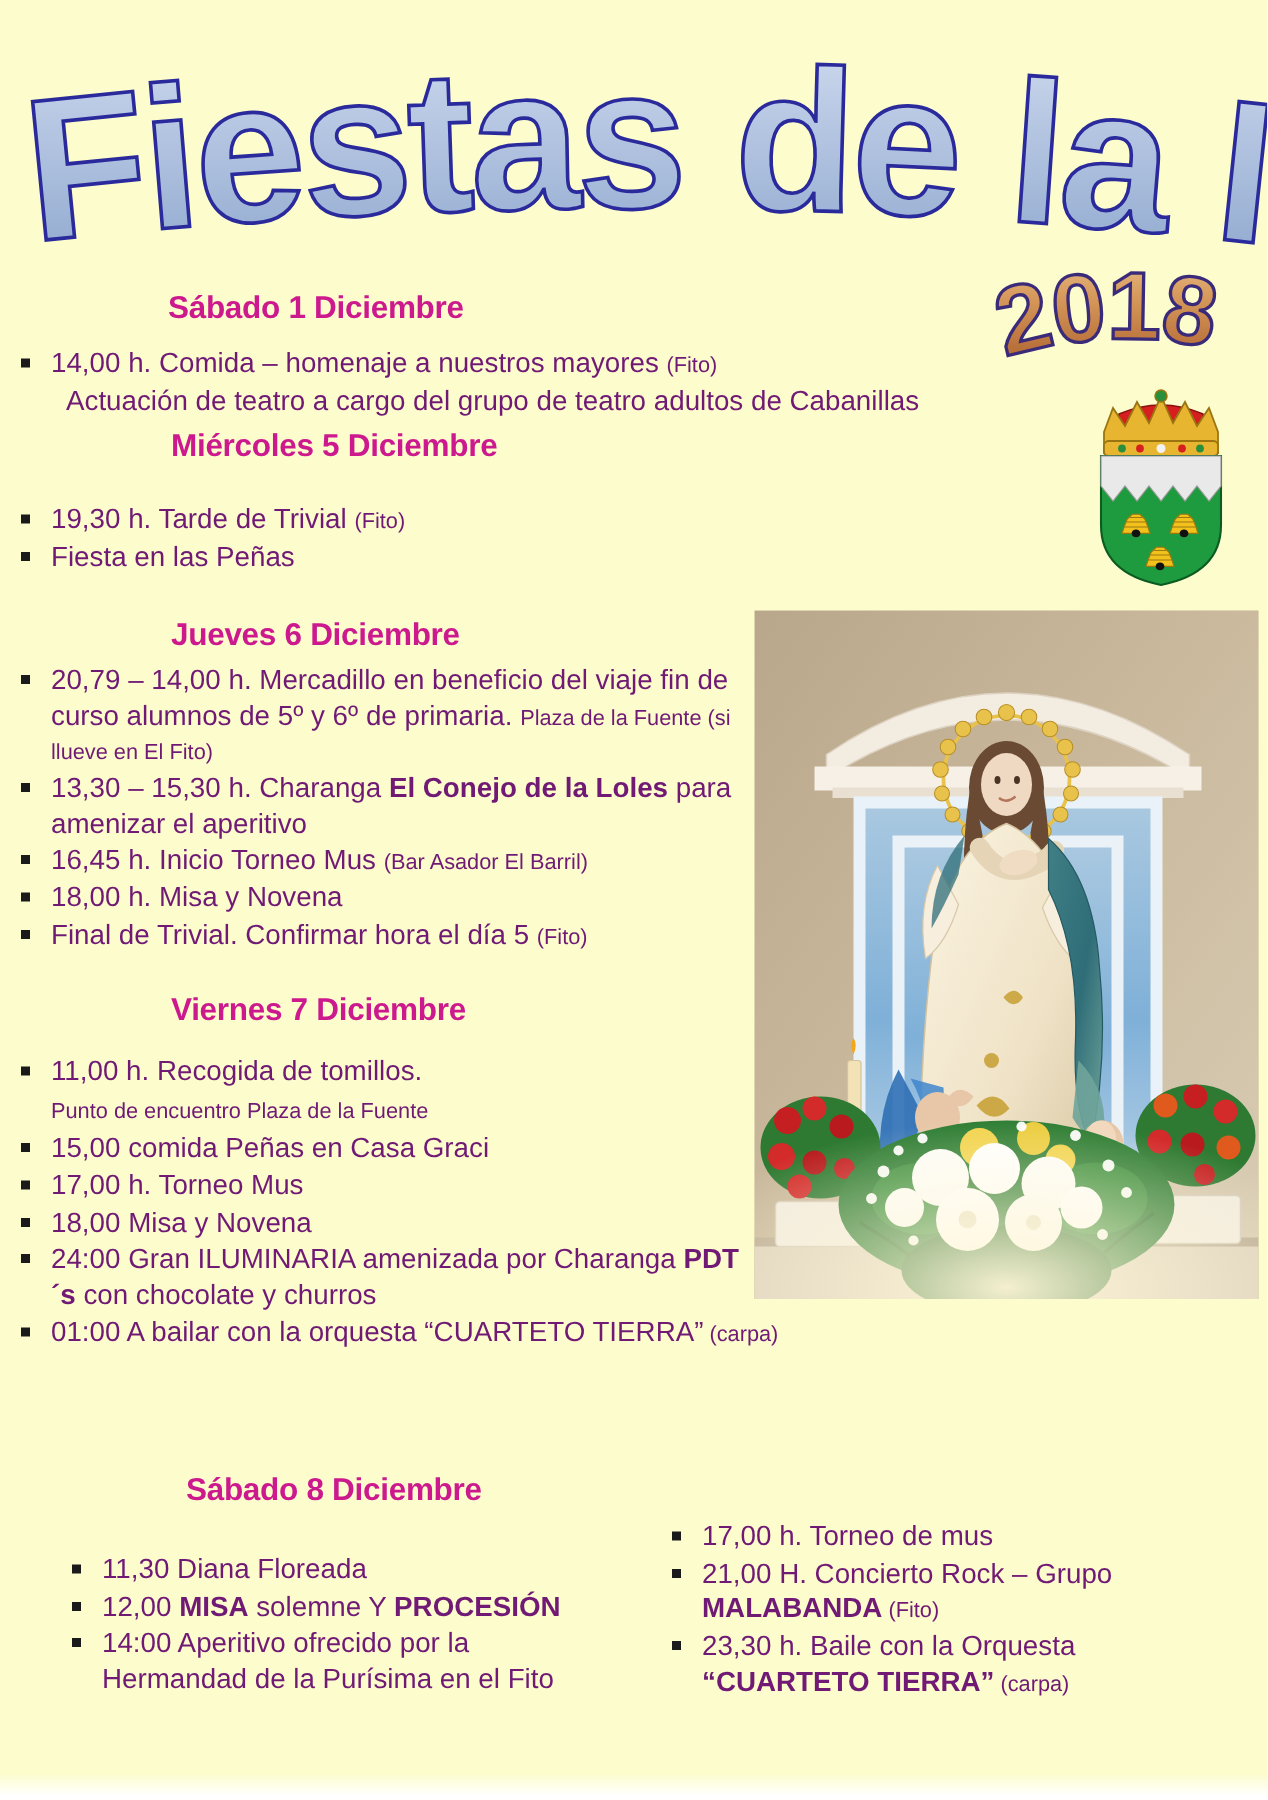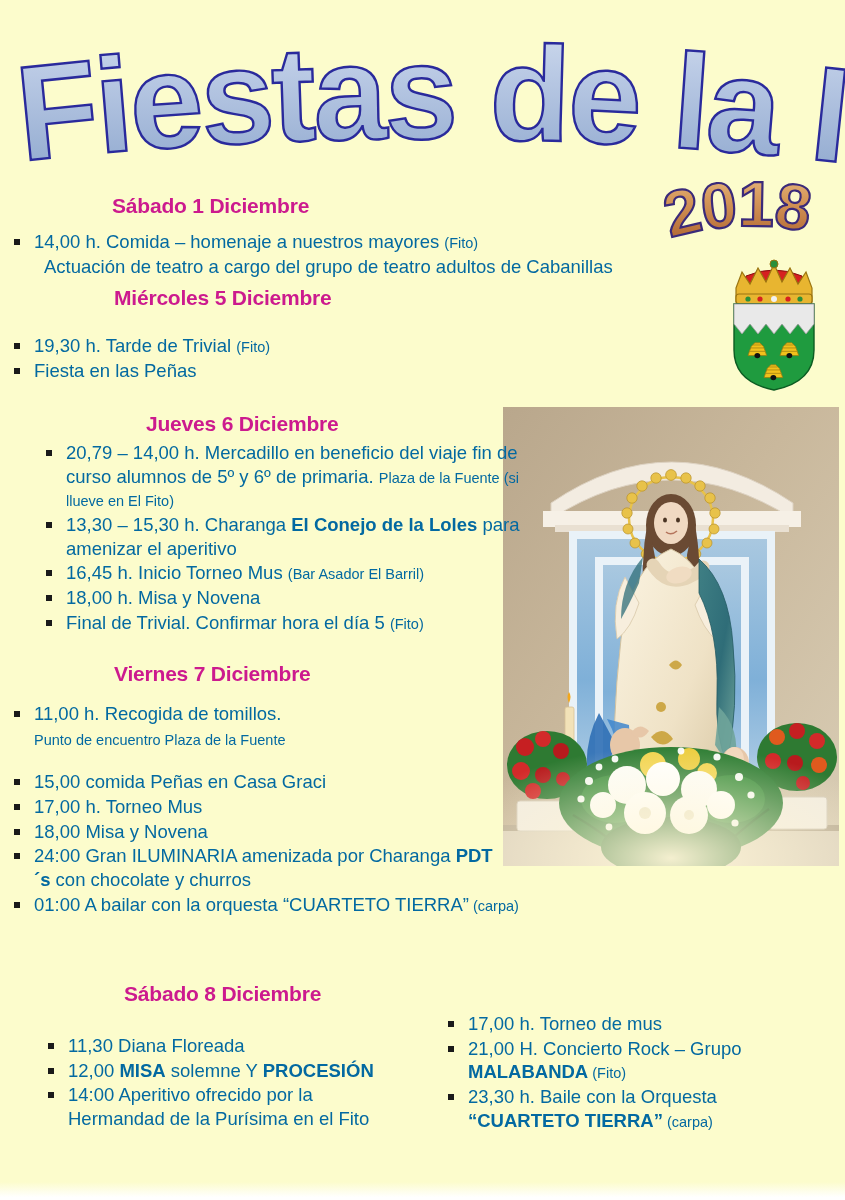--- a/index.html
+++ b/index.html
@@ -81,21 +81,21 @@
 
   ul.items {
     list-style: none;
     margin: 0;
     padding: 0;
   }
   ul.items > li {
     position: relative;
     padding-left: 34px;
     font-size: 18.5px;
-    color: #0369a1;
+    color: #701a75;
     line-height: 1.28;
     margin: 0 0 1px 0;
   }
   ul.items > li.bulleted::before {
     content: "";
     position: absolute;
     left: 14px;
     top: 9px;
     width: 6px;
     height: 6px;
@@ -382,21 +382,21 @@
     <ul class="items" style="margin-top:24px;">
       <li class="bulleted">
         <span>19,30 h.  Tarde de Trivial </span><span class="small">(Fito)</span>
       </li>
       <li class="bulleted">
         <span>Fiesta en las Peñas</span>
       </li>
     </ul>
   </div>
 
-  <div class="section" style="left:0; top:412px; width:500px;padding-left:32px;">
+  <div class="section" style="left:0; top:412px; width:500px;">
     <div class="day-head" style="margin-left:114px;">Jueves 6 Diciembre</div>
     <ul class="items" style="margin-top:5px;">
       <li class="bulleted">
         <span>20,79 – 14,00 h. Mercadillo en beneficio del viaje   fin de curso alumnos de 5º y 6º de primaria.     </span><span class="small">Plaza de la Fuente (si llueve en El Fito)</span>
       </li>
       <li class="bulleted">
         <span> 13,30 – 15,30 h. Charanga </span><span class="b">El Conejo de la Loles</span><span> para amenizar el aperitivo</span>
       </li>
       <li class="bulleted">
         <span>16,45 h. Inicio Torneo Mus </span><span class="small">(Bar Asador El Barril)</span>
@@ -409,21 +409,21 @@
       </li>
     </ul>
   </div>
 
   <div class="section" style="left:0; top:662px; width:700px;">
     <div class="day-head" style="margin-left:114px;">Viernes 7 Diciembre</div>
     <ul class="items" style="margin-top:16px;">
       <li class="bulleted">
         <span> 11,00 h. Recogida de tomillos.</span>
       </li>
-      <li class="nobullet" style="margin-bottom:20px;">
+      <li class="nobullet" style="margin-bottom:3px;">
         <span class="small">Punto de encuentro Plaza de la Fuente</span>
       </li>
       <li class="bulleted">
         <span> 15,00 comida Peñas en Casa Graci</span>
       </li>
       <li class="bulleted">
         <span> 17,00 h. Torneo Mus</span>
       </li>
       <li class="bulleted">
         <span> 18,00 Misa y Novena</span>

